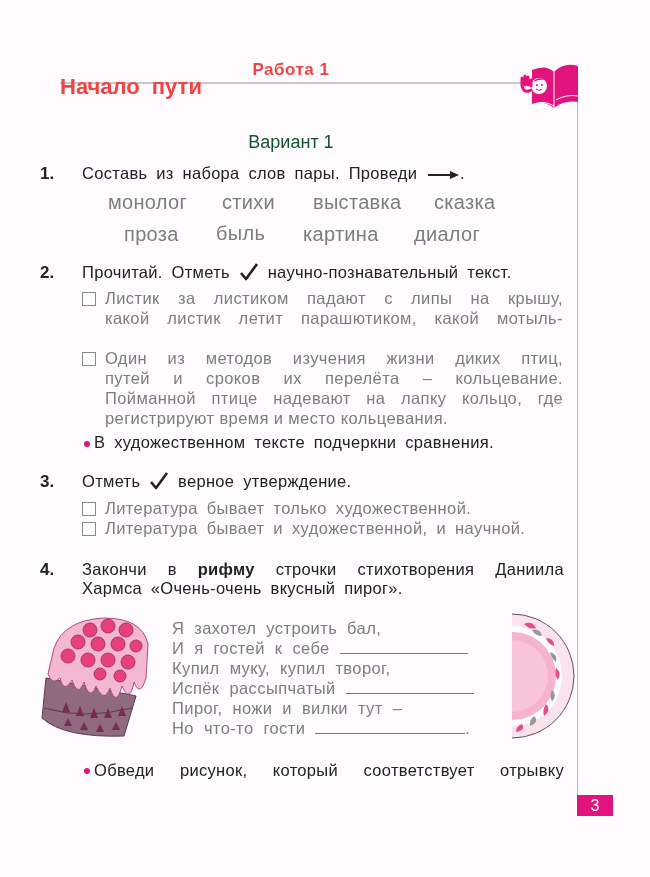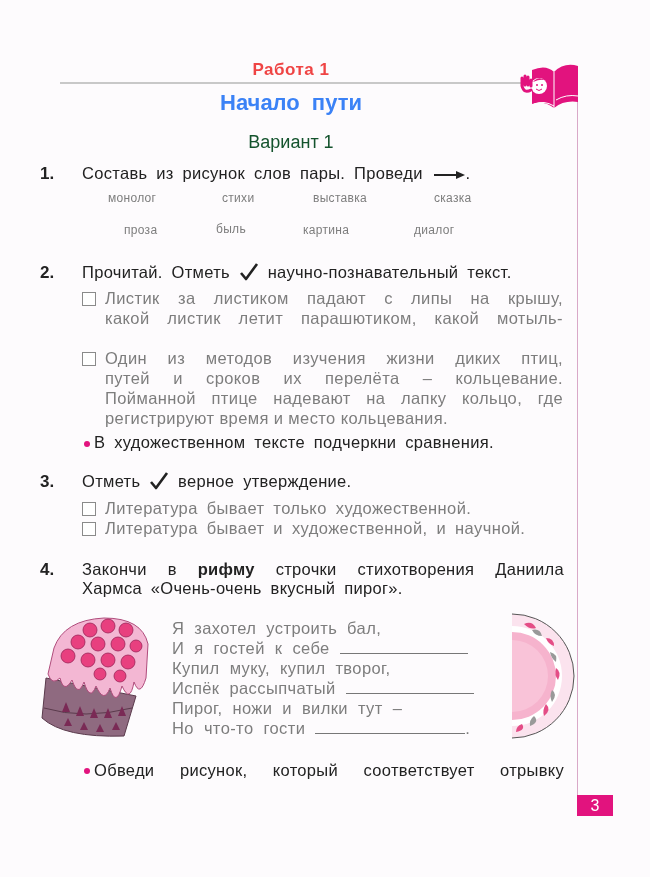--- a/index.html
+++ b/index.html
@@ -5,28 +5,28 @@
     html, body { margin: 0; padding: 0; }
     body {
       width: 650px; height: 877px; background: #fdfbfd;
       font-family: "Liberation Sans", sans-serif; color: #222;
       position: relative; overflow: hidden;
     }
     .abs { position: absolute; }
     .hr-top { left: 60px; top: 82px; width: 462px; height: 2px; background: #c8c8c8; }
     .vline { left: 577px; top: 98px; width: 1px; height: 697px; background: #d9a8c8; }
     .work-title { left: 60px; width: 462px; top: 60px; text-align: center; font-weight: bold; font-size: 17px; color: #ef4444; letter-spacing: 0.5px; }
-    .main-title { left: 60px; width: 462px; top: 90px; text-align: center; font-weight: bold; font-size: 22px; color: #3b82f6; word-spacing: 6px; }
+    .main-title { left: 60px; width: 462px; top: 74px; text-align: left; font-weight: bold; font-size: 22px; color: #ef4444; word-spacing: 6px; }
     .variant { left: 60px; width: 462px; top: 132px; text-align: center; font-size: 18px; color: #14532d; }
     .book-icon { left: 520px; top: 60px; width: 60px; height: 50px; }
 
     .qnum { font-weight: bold; font-size: 17px; color: #222; }
     .qtext { font-size: 16.5px; color: #222; word-spacing: 4px; letter-spacing: 0.3px; }
     .body-grey { font-size: 16.5px; color: #7d7d7d; letter-spacing: 0.4px; line-height: 20px; }
-    .word { font-size: 12px; color: #7d7d7d; letter-spacing: 0.3px; }
+    .word { font-size: 20px; color: #7d7d7d; letter-spacing: 0.3px; }
     .checkbox { width: 12px; height: 12px; border: 1.3px solid #8a8a8a; background: #fff; display: inline-block; }
     .bullet { width: 6px; height: 6px; border-radius: 50%; background: #e2137e; }
     .justify { text-align: justify; text-align-last: justify; }
     .blank { display: inline-block; border-bottom: 1px solid #777; vertical-align: baseline; }
     .page-num { left: 577px; top: 795px; width: 36px; height: 21px; background: #e2137e; color: #fff; font-size: 16px; text-align: center; line-height: 21px; }
   </style>
 </head>
 <body>
 
 <div class="abs work-title">Работа 1</div>
@@ -46,21 +46,21 @@
     <path d="M13 22 Q19 15 26 21 Q22 18 13 22" fill="#e2137e"></path>
     <circle cx="17" cy="25" r="1" fill="#e2137e"></circle>
     <circle cx="22" cy="25" r="1" fill="#e2137e"></circle>
     <path d="M16 29 Q19 32 22 29" stroke="#e2137e" stroke-width="1" fill="none"></path>
     <path d="M2 26 L2 18 M5 25 L5 16 M8 25 L8 17 M11 26 L11 20 M2 26 Q4 34 11 30" stroke="#e2137e" stroke-width="3" stroke-linecap="round" fill="none"></path>
   </svg>
 </div>
 
 <div class="abs qnum" style="left:40px; top:164px;">1.</div>
 <div class="abs qtext" style="left:82px; top:164px;">
-  <span>Составь из рисунок слов пары. Проведи</span>
+  <span>Составь из набора слов пары. Проведи</span>
   <span style="display:inline-block; vertical-align:middle;">
     <svg width="34" height="10" viewBox="0 0 34 10">
         <line x1="2" y1="5" x2="26" y2="5" stroke="#222" stroke-width="2"></line>
         <path d="M24 1 L33 5 L24 9 Z" fill="#222"></path>
       </svg>
   </span><span>.</span>
 </div>
 <div class="abs word" style="left:108px; top:191px;">монолог</div>
 <div class="abs word" style="left:222px; top:191px;">стихи</div>
 <div class="abs word" style="left:313px; top:191px;">выставка</div>

